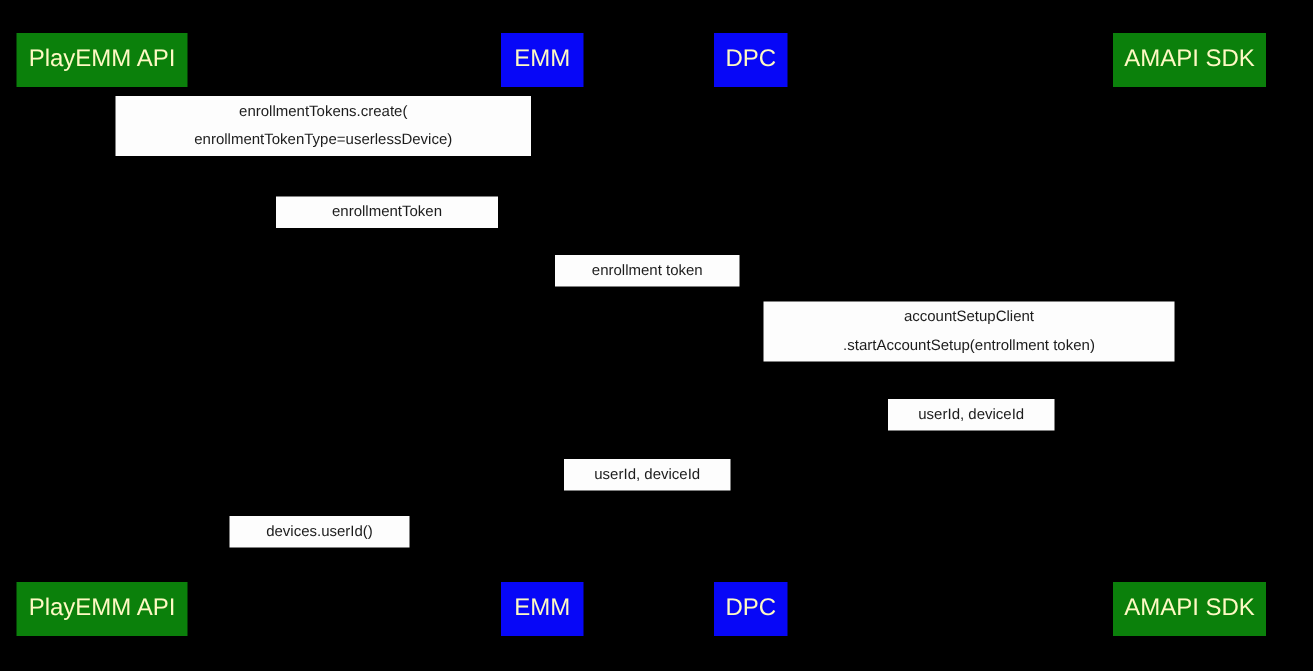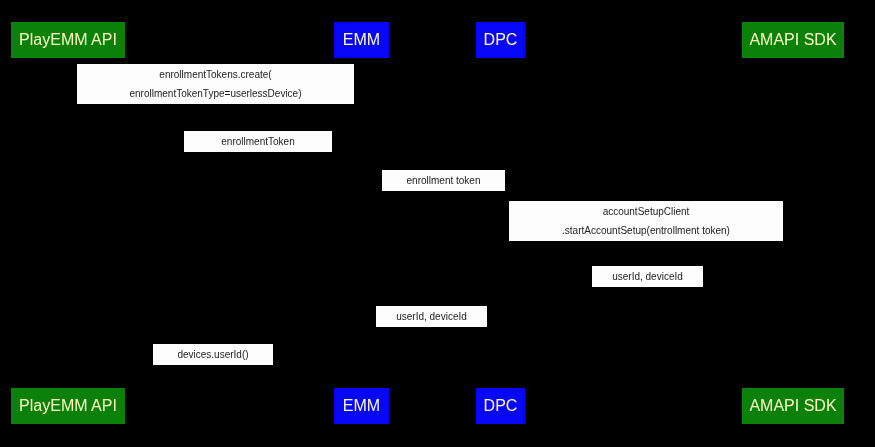--- a/index.html
+++ b/index.html
@@ -40,21 +40,21 @@
     box-sizing: border-box;
   }
   
   .pos-playemm { left: 11px;  width: 114px; }
   .pos-emm     { left: 334px; width: 55px;  }
   .pos-dpc     { left: 476px; width: 49px;  }
   .pos-amapi   { left: 742px; width: 102px; }
   
   .msg-0 { left: 77px;  top: 64px;  width: 277px; }
   .msg-1 { left: 153px; top: 131px; width: 148px; margin-left: 31px; }
-  .msg-2 { left: 370px; top: 170px; width: 123px; margin-left: 12px; }
+  .msg-2 { left: 370px; top: 170px; width: 123px; }
   .msg-3 { left: 509px; top: 201px; width: 274px; }
   .msg-4 { left: 592px; top: 266px; width: 111px; }
   .msg-5 { left: 376px; top: 306px; width: 111px; }
   .msg-6 { left: 153px; top: 344px; width: 120px; }
 </style>
 </head>
 <body>
 
 <div class="canvas">
 

